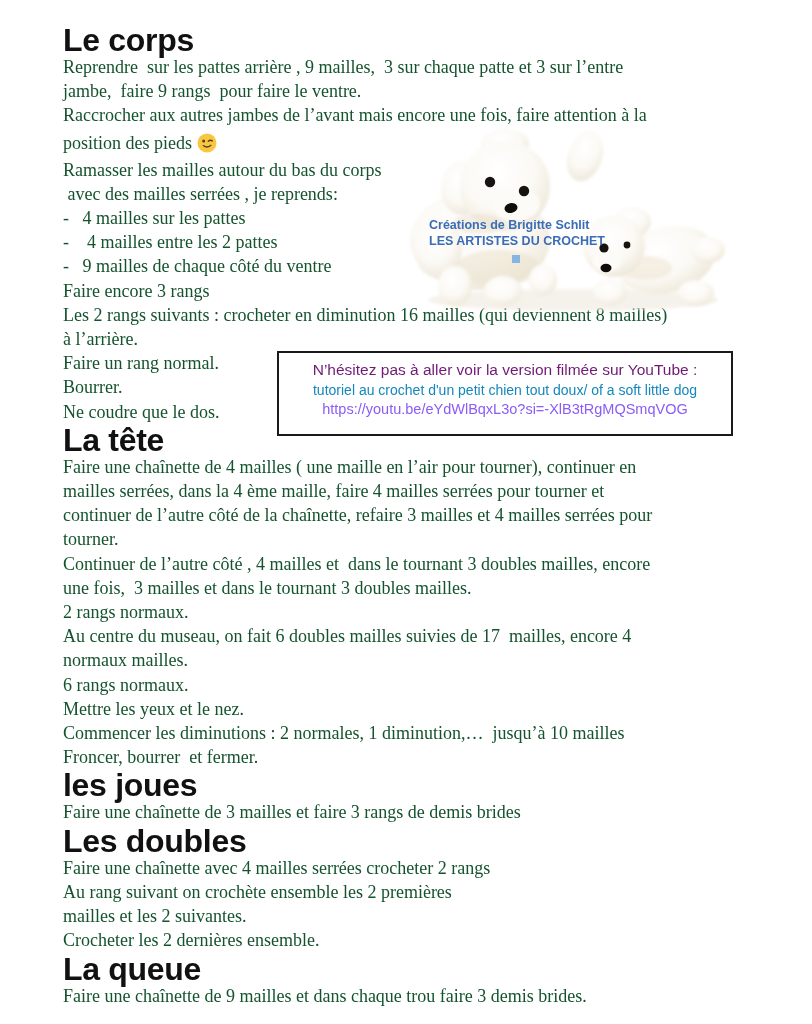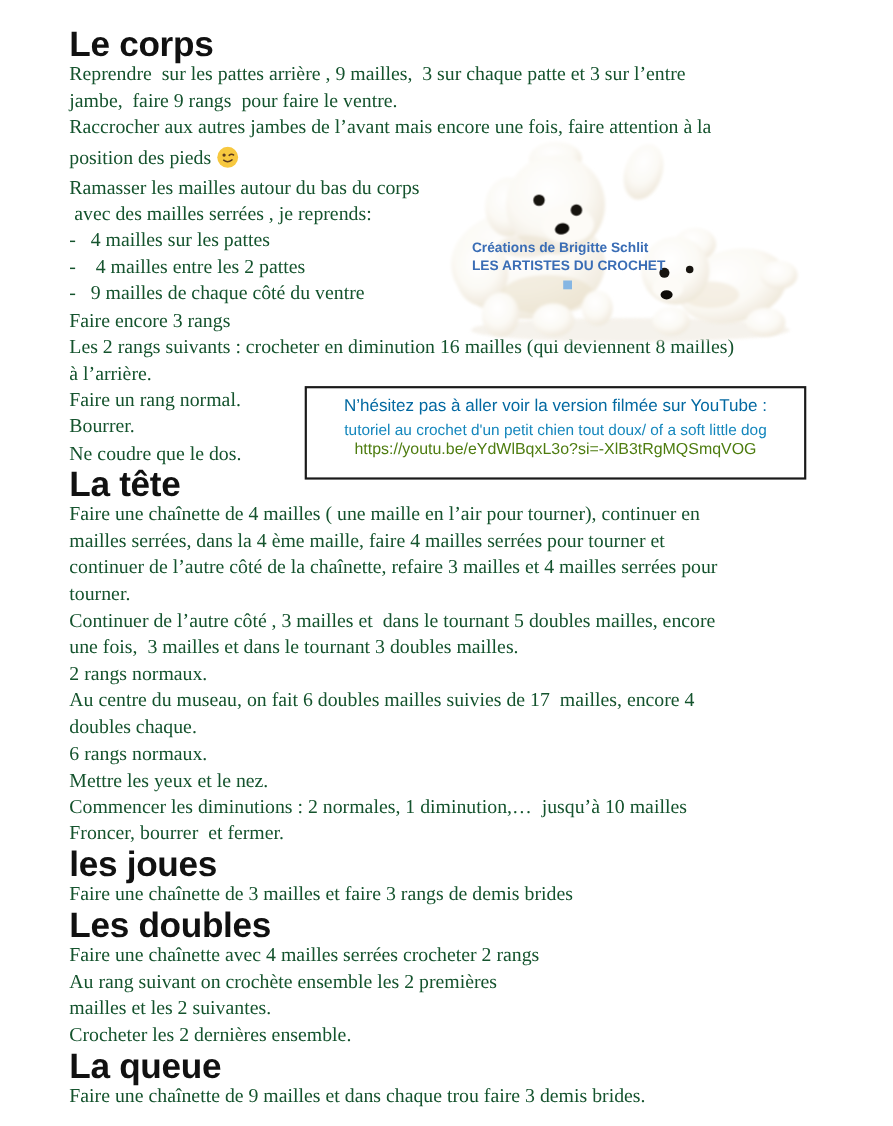--- a/index.html
+++ b/index.html
@@ -67,31 +67,31 @@
     left:277px;top:351px;
     width:452px;height:76px;
     border:2px solid #1a1a1a;
     background:#ffffff;
     text-align:center;
     padding-top:5px;
   }
   .yt-line1{
     font-family:"Liberation Sans",sans-serif;
     font-size:15.5px;line-height:23px;
-    color:#0369a1;
+    color:#701a75;
   }
   .yt-line2{
     font-family:"Liberation Sans",sans-serif;
     font-size:14px;line-height:19px;
     color:#1487bd;
   }
   .yt-line3{
     font-family:"Liberation Sans",sans-serif;
     font-size:14.5px;line-height:19px;
-    color:#4d7c0f;
+    color:#8b5cf6;
   }
 </style>
 </head>
 <body>
 
 <div class="page">
 
   <div class="content">
       <h1 class="sec-heading">Le corps</h1>
       <div class="line"><span>Reprendre  sur les pattes arrière , 9 mailles,  3 sur chaque patte et 3 sur l’entre</span></div>
@@ -112,25 +112,25 @@
       <div class="line"><span>Les 2 rangs suivants : crocheter en diminution 16 mailles (qui deviennent 8 mailles)</span></div>
       <div class="line"><span>à l’arrière.</span></div>
       <div class="line"><span>Faire un rang normal.</span></div>
       <div class="line"><span>Bourrer.</span></div>
       <div class="line"><span>Ne coudre que le dos.</span></div>
       <h1 class="sec-heading">La tête</h1>
       <div class="line"><span>Faire une chaînette de 4 mailles ( une maille en l’air pour tourner), continuer en</span></div>
       <div class="line"><span>mailles serrées, dans la 4 ème maille, faire 4 mailles serrées pour tourner et</span></div>
       <div class="line"><span>continuer de l’autre côté de la chaînette, refaire 3 mailles et 4 mailles serrées pour</span></div>
       <div class="line"><span>tourner.</span></div>
-      <div class="line"><span>Continuer de l’autre côté , 3 mailles et  dans le tournant 5 doubles mailles, encore</span></div>
+      <div class="line"><span>Continuer de l’autre côté , 4 mailles et  dans le tournant 3 doubles mailles, encore</span></div>
       <div class="line"><span>une fois,  3 mailles et dans le tournant 3 doubles mailles.</span></div>
       <div class="line"><span>2 rangs normaux.</span></div>
       <div class="line"><span>Au centre du museau, on fait 6 doubles mailles suivies de 17  mailles, encore 4</span></div>
-      <div class="line"><span>doubles chaque.</span></div>
+      <div class="line"><span>normaux mailles.</span></div>
       <div class="line"><span>6 rangs normaux.</span></div>
       <div class="line"><span>Mettre les yeux et le nez.</span></div>
       <div class="line"><span>Commencer les diminutions : 2 normales, 1 diminution,…  jusqu’à 10 mailles</span></div>
       <div class="line"><span>Froncer, bourrer  et fermer.</span></div>
       <h1 class="sec-heading">les joues</h1>
       <div class="line"><span>Faire une chaînette de 3 mailles et faire 3 rangs de demis brides</span></div>
       <h1 class="sec-heading">Les doubles</h1>
       <div class="line"><span>Faire une chaînette avec 4 mailles serrées crocheter 2 rangs</span></div>
       <div class="line"><span>Au rang suivant on crochète ensemble les 2 premières</span></div>
       <div class="line"><span>mailles et les 2 suivantes.</span></div>

